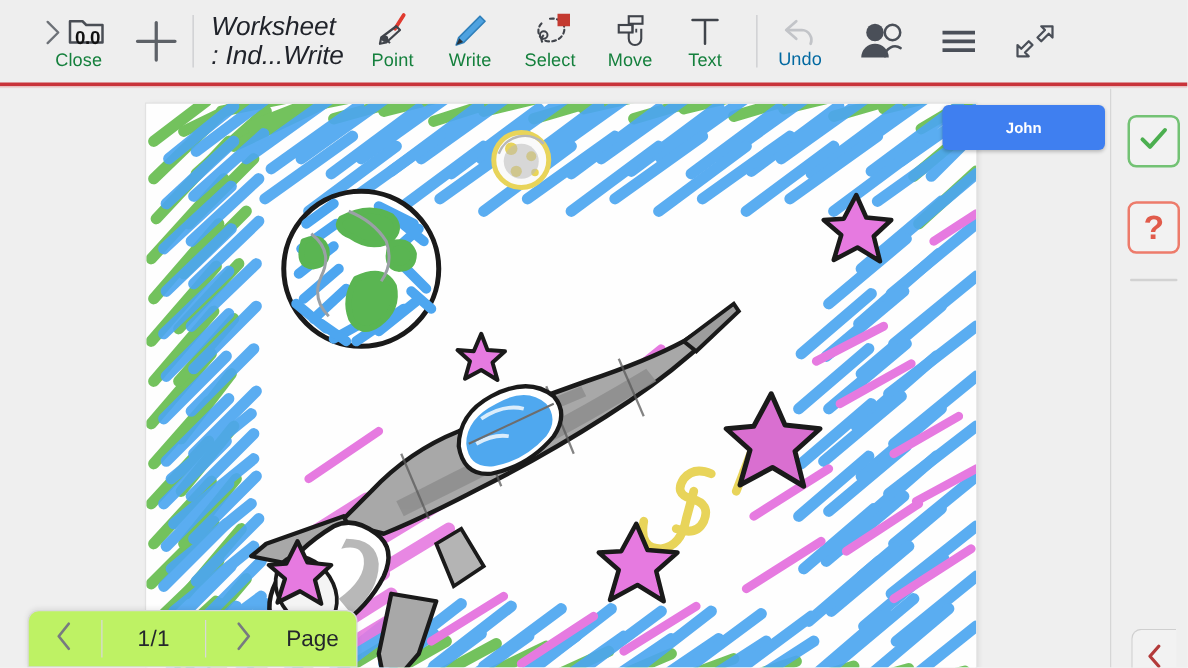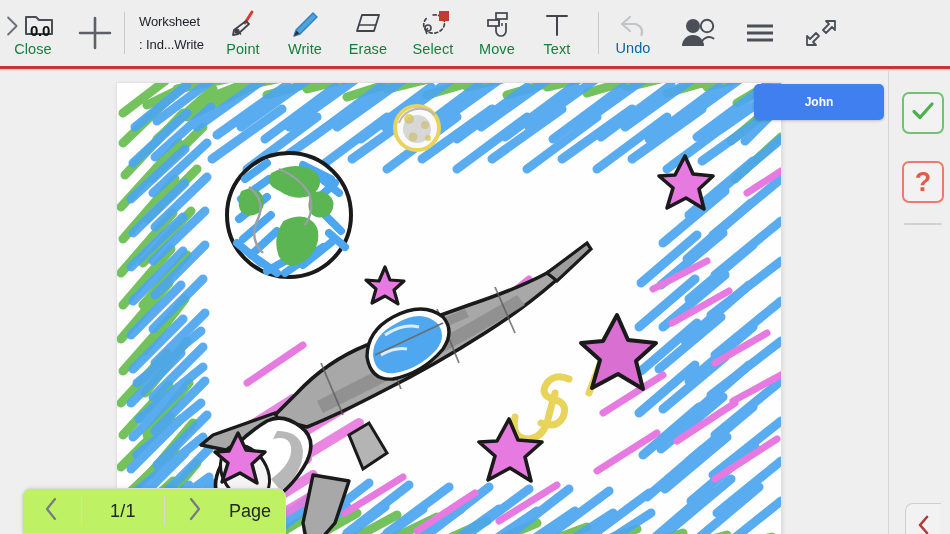--- a/index.html
+++ b/index.html
@@ -8,21 +8,21 @@
     overflow: hidden;
     font-family: "Liberation Sans", sans-serif;
     background: #efefef;
   }
   #app { position: relative; width: 950px; height: 534px; background: #efefef; }
 
   
   .toolbar {
     position: absolute; left: 0; top: 0; width: 950px; height: 66px;
     background: #eeeeee;
-    display: flex; align-items: center;
+    display: flex; align-items: center; padding-left: 30px;
   }
   .toolbar-redline {
     position: absolute; left: 0; top: 66px; width: 950px; height: 3px;
     background: #c9333a;
   }
   .toolbar-redline-shadow {
     position: absolute; left: 0; top: 69px; width: 950px; height: 2px;
     background: linear-gradient(#e9b9bb, #efefef);
   }
 
@@ -57,21 +57,21 @@
     position: absolute; left: 26px; top: 12px;
     font-size: 15px; font-weight: bold; color: #111;
     letter-spacing: -.3px;
   }
   #plus-btn { width: 58px; }
   #doc-title {
     margin-left: 14px; margin-right: 8px;
     display: flex; flex-direction: column; justify-content: center;
     height: 66px;
   }
-  .doc-line { font-size: 13px; color: #20232a; line-height: 23px; letter-spacing: -.1px; }
+  .doc-line { font-size: 21px; color: #20232a; line-height: 23px; letter-spacing: -.1px; font-style: italic; }
 
   
   .canvas-area {
     position: absolute; left: 0; top: 71px; width: 888px; height: 463px;
     background: #efefef; overflow: hidden;
   }
   .paper {
     position: absolute; left: 117px; top: 12px; width: 664px; height: 470px;
     background: #fefefe;
     box-shadow: 0 0 0 1px #e2e2e2, 1px 1px 5px rgba(0,0,0,.12);
@@ -179,29 +179,20 @@
     <div class="tb-item" style="width:62px">
       <div class="tb-icon">
         <svg width="36" height="32" viewBox="0 0 36 32">
           <path d="M26 4 L30 8 L13 25 L7 27 L9 21 Z" fill="#4ea2e0" stroke="#2f7fba" stroke-width="1.4" stroke-linejoin="round"></path>
           <path d="M9.5 21.5 L12.5 24.5 L7 27 Z" fill="#2b3138"></path>
         </svg>
       </div>
       <span class="tb-label">Write</span>
     </div>
 
-    <div class="tb-item" style="width:64px">
-      <div class="tb-icon">
-        <svg width="38" height="32" viewBox="0 0 38 32">
-          <path d="M13 6 L30 6 L25 22 L8 22 Z" fill="none" stroke="#40444b" stroke-width="1.8" stroke-linejoin="round"></path>
-          <path d="M10 16 L27 16" stroke="#40444b" stroke-width="1.5"></path>
-        </svg>
-      </div>
-      <span class="tb-label">Erase</span>
-    </div>
 
     <div class="tb-item" style="width:66px">
       <div class="tb-icon">
         <svg width="38" height="32" viewBox="0 0 38 32">
           <path d="M19 6 C28 5 32 11 30 17 C28 23 20 26 14 23 C9 20.5 8 13 13 9" fill="none" stroke="#40444b" stroke-width="1.7" stroke-dasharray="3 2.6" stroke-linecap="round"></path>
           <path d="M14 19 q-3 3 -1 6" fill="none" stroke="#40444b" stroke-width="1.6"></path>
           <circle cx="14" cy="19" r="3" fill="none" stroke="#40444b" stroke-width="1.6"></circle>
           <rect x="25" y="2" width="10" height="10" fill="#c43a30"></rect>
         </svg>
       </div>

